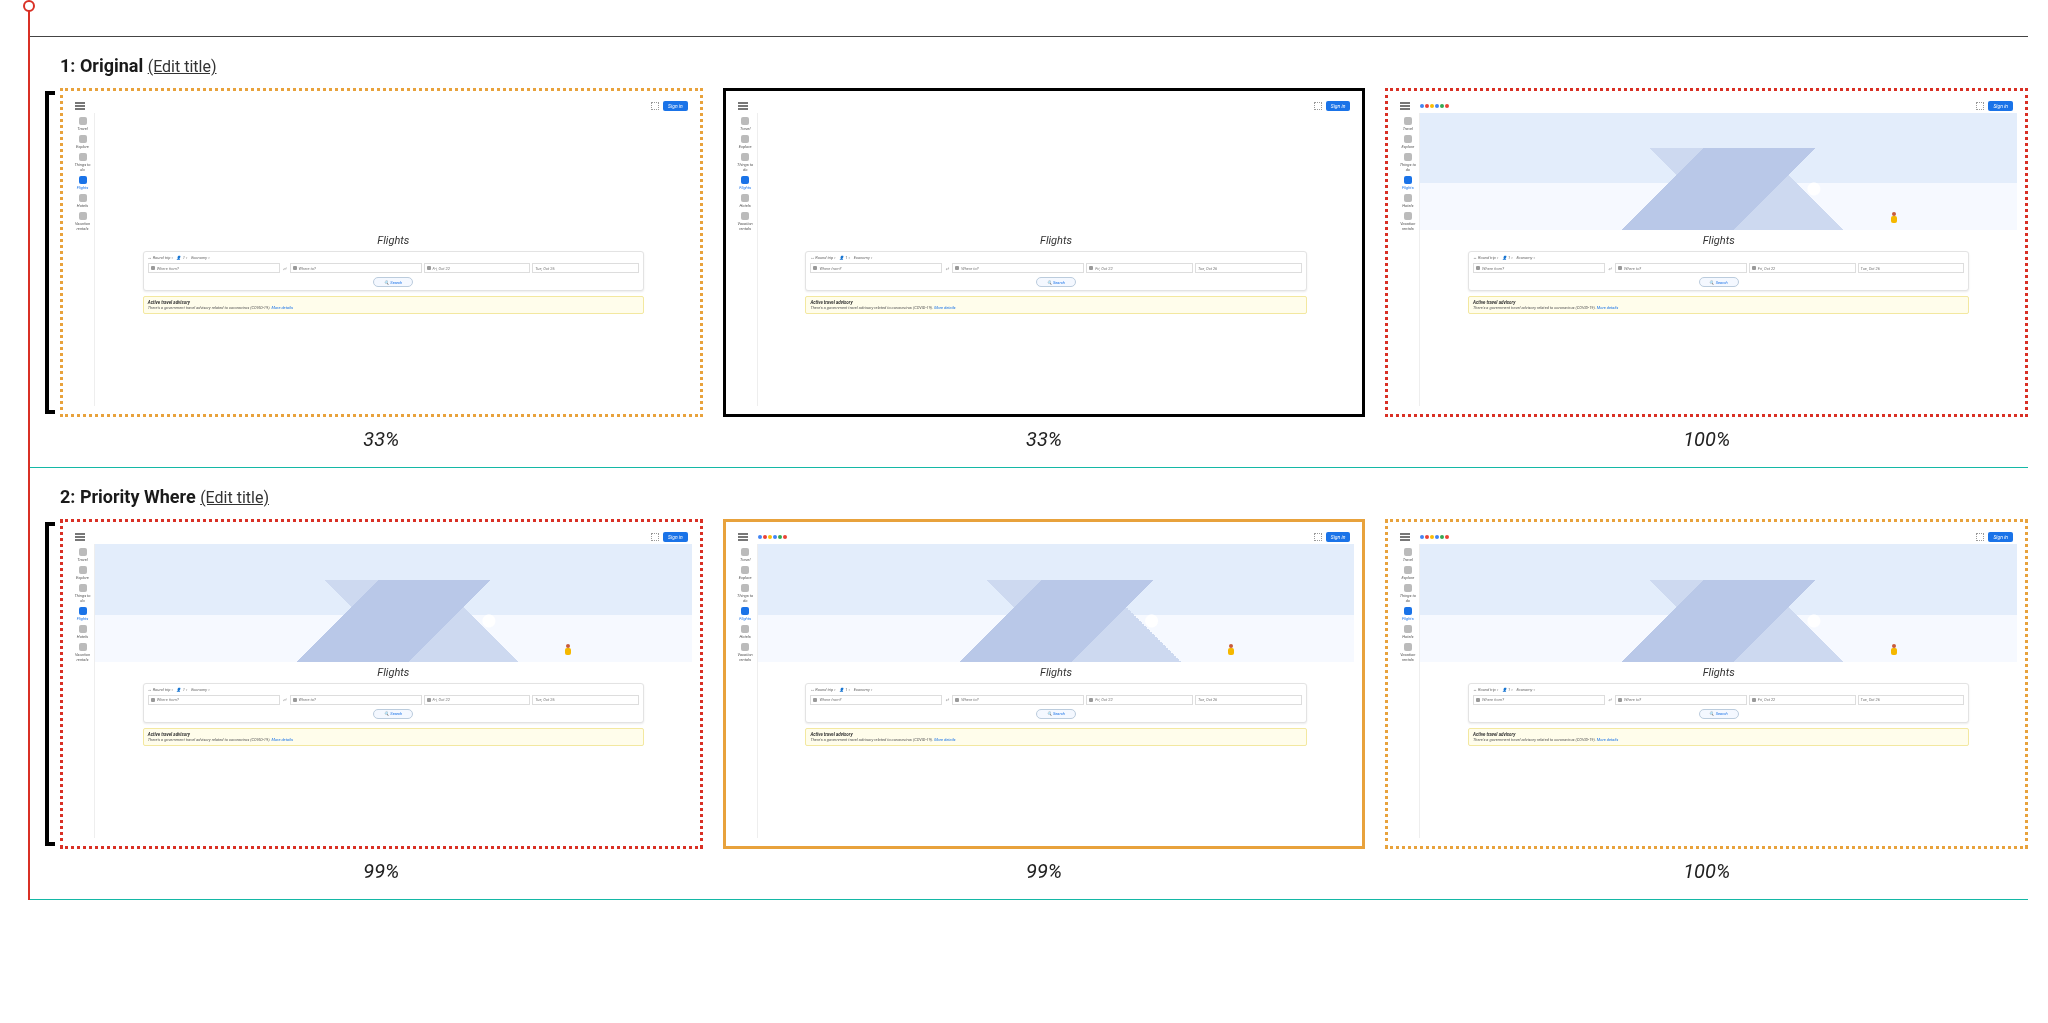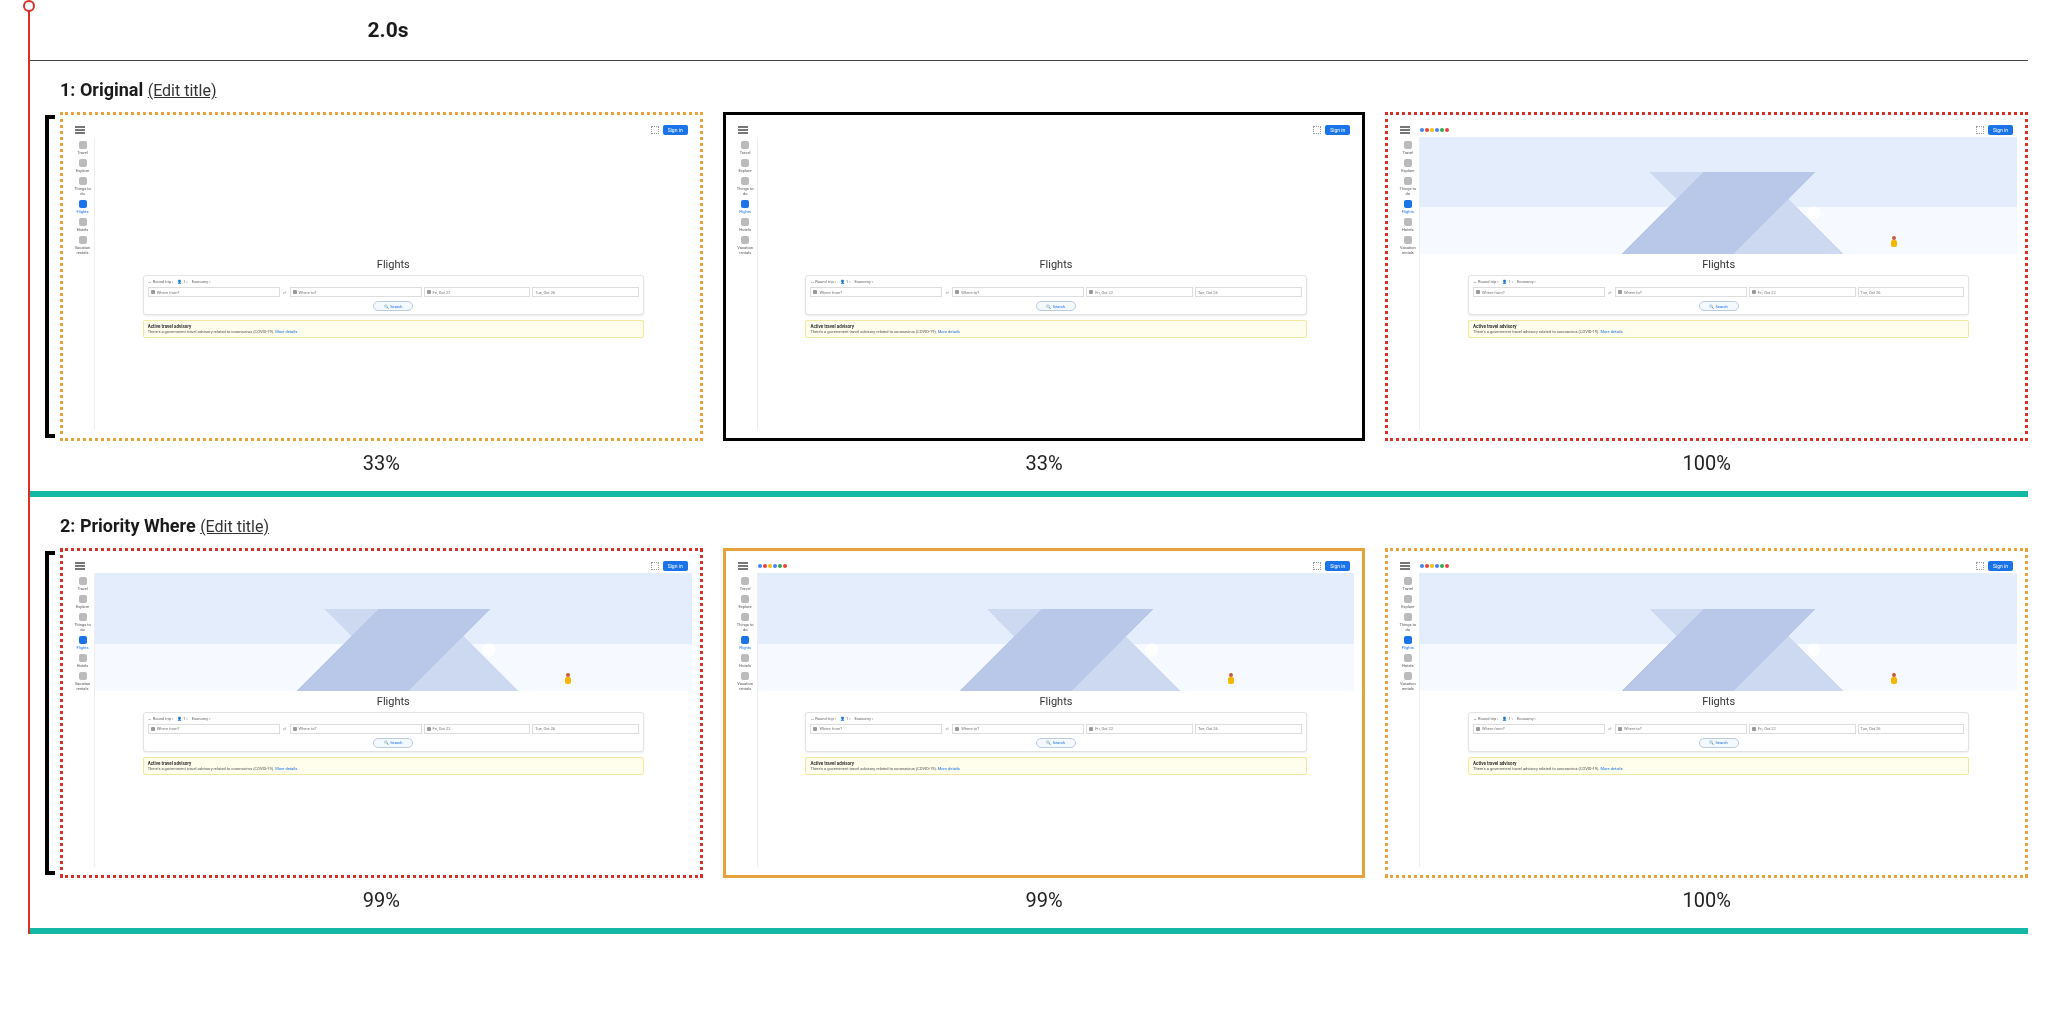--- a/index.html
+++ b/index.html
@@ -15,26 +15,26 @@
 }
 .timeline-dot {
   position: absolute; left: 3px; top: 0; width: 12px; height: 12px;
   border: 2px solid #d93025; border-radius: 50%; background: #fff;
 }
 .time-header {
   display: grid; grid-template-columns: 1fr 1fr 1fr; gap: 20px;
   padding: 18px 0 18px 40px; border-bottom: 1px solid #444;
   font-weight: 700; font-size: 21px; text-align: center;
 }
-.section { padding: 18px 0 0 32px; border-bottom: 6px solid #14b8a6; }
+.section { padding: 18px 0 0 32px; border-bottom: 1px solid #14b8a6; }
 .section-title { font-size: 18px; margin-bottom: 12px; }
 .section-title .num { font-weight: 700; }
 .section-title .name { font-weight: 700; }
 .edit-title { font-weight: 400; text-decoration: underline; font-size: 16px; color: #333; cursor: pointer; }
-.row { display: grid; grid-template-columns: 1fr 1fr 1fr; gap: 20px; align-items: start; }
+.row { display: grid; grid-template-columns: 1fr 1fr 1fr; gap: 20px; align-items: start; font-style: italic; }
 .cell { display: flex; flex-direction: column; align-items: center; }
 .percent { font-size: 20px; margin: 10px 0 16px; color: #222; }
 
 
 .frame {
   width: 100%; aspect-ratio: 16/8.2; background: #fff; position: relative;
 }
 .frame.bd-orange-dotted { border: 3px dotted #e8a23c; }
 .frame.bd-orange-solid  { border: 3px solid  #e8a23c; }
 .frame.bd-red-dotted    { border: 3px dotted #d93025; }
@@ -91,21 +91,20 @@
 .mini .scrollbar { position:absolute; right:0; top:0; width:3px; height:30%; background:#c0c0c0; }
 </style>
 </head>
 <body>
 
 <div class="timeline-wrap">
   <div class="timeline-line"></div>
   <div class="timeline-dot"></div>
 
   <div class="time-header">
-    <div>2.0s</div>
   </div>
 
   <div id="rows">
       <div class="section">
     <div class="section-title">
       <span class="num">1: </span><span class="name">Original</span>
       <span class="edit-title">(Edit title)</span>
     </div>
     <div class="row">
 

